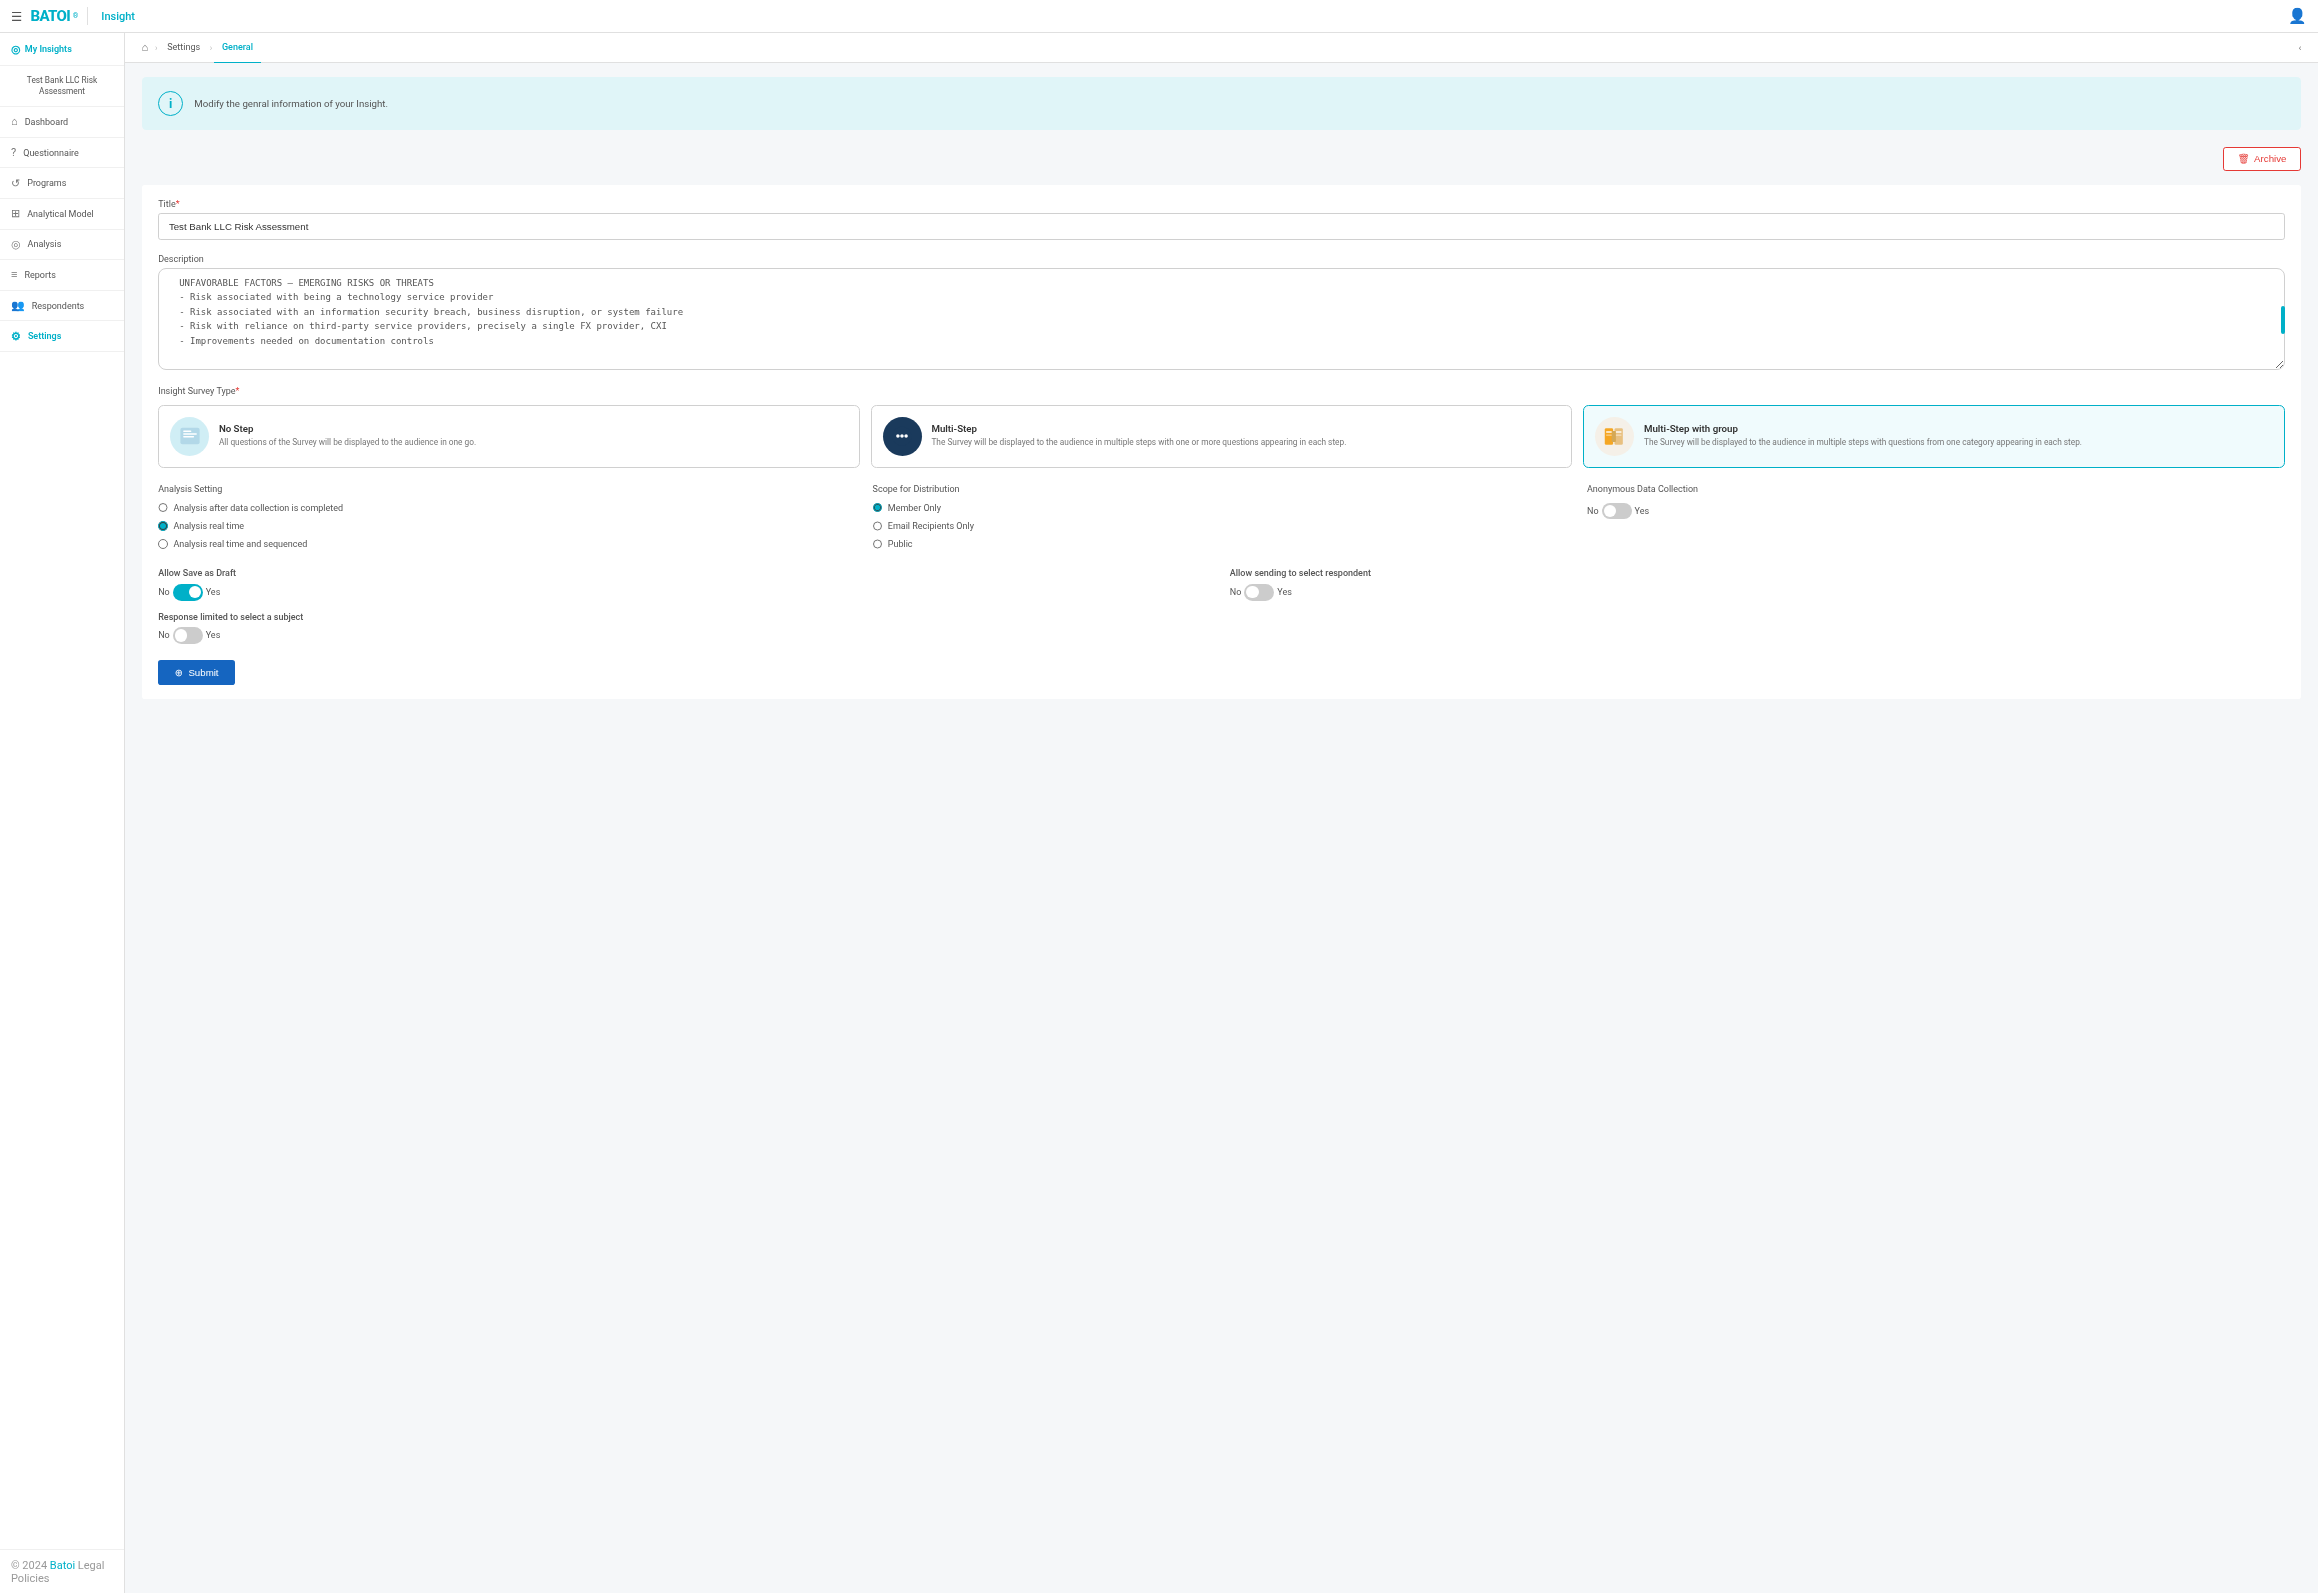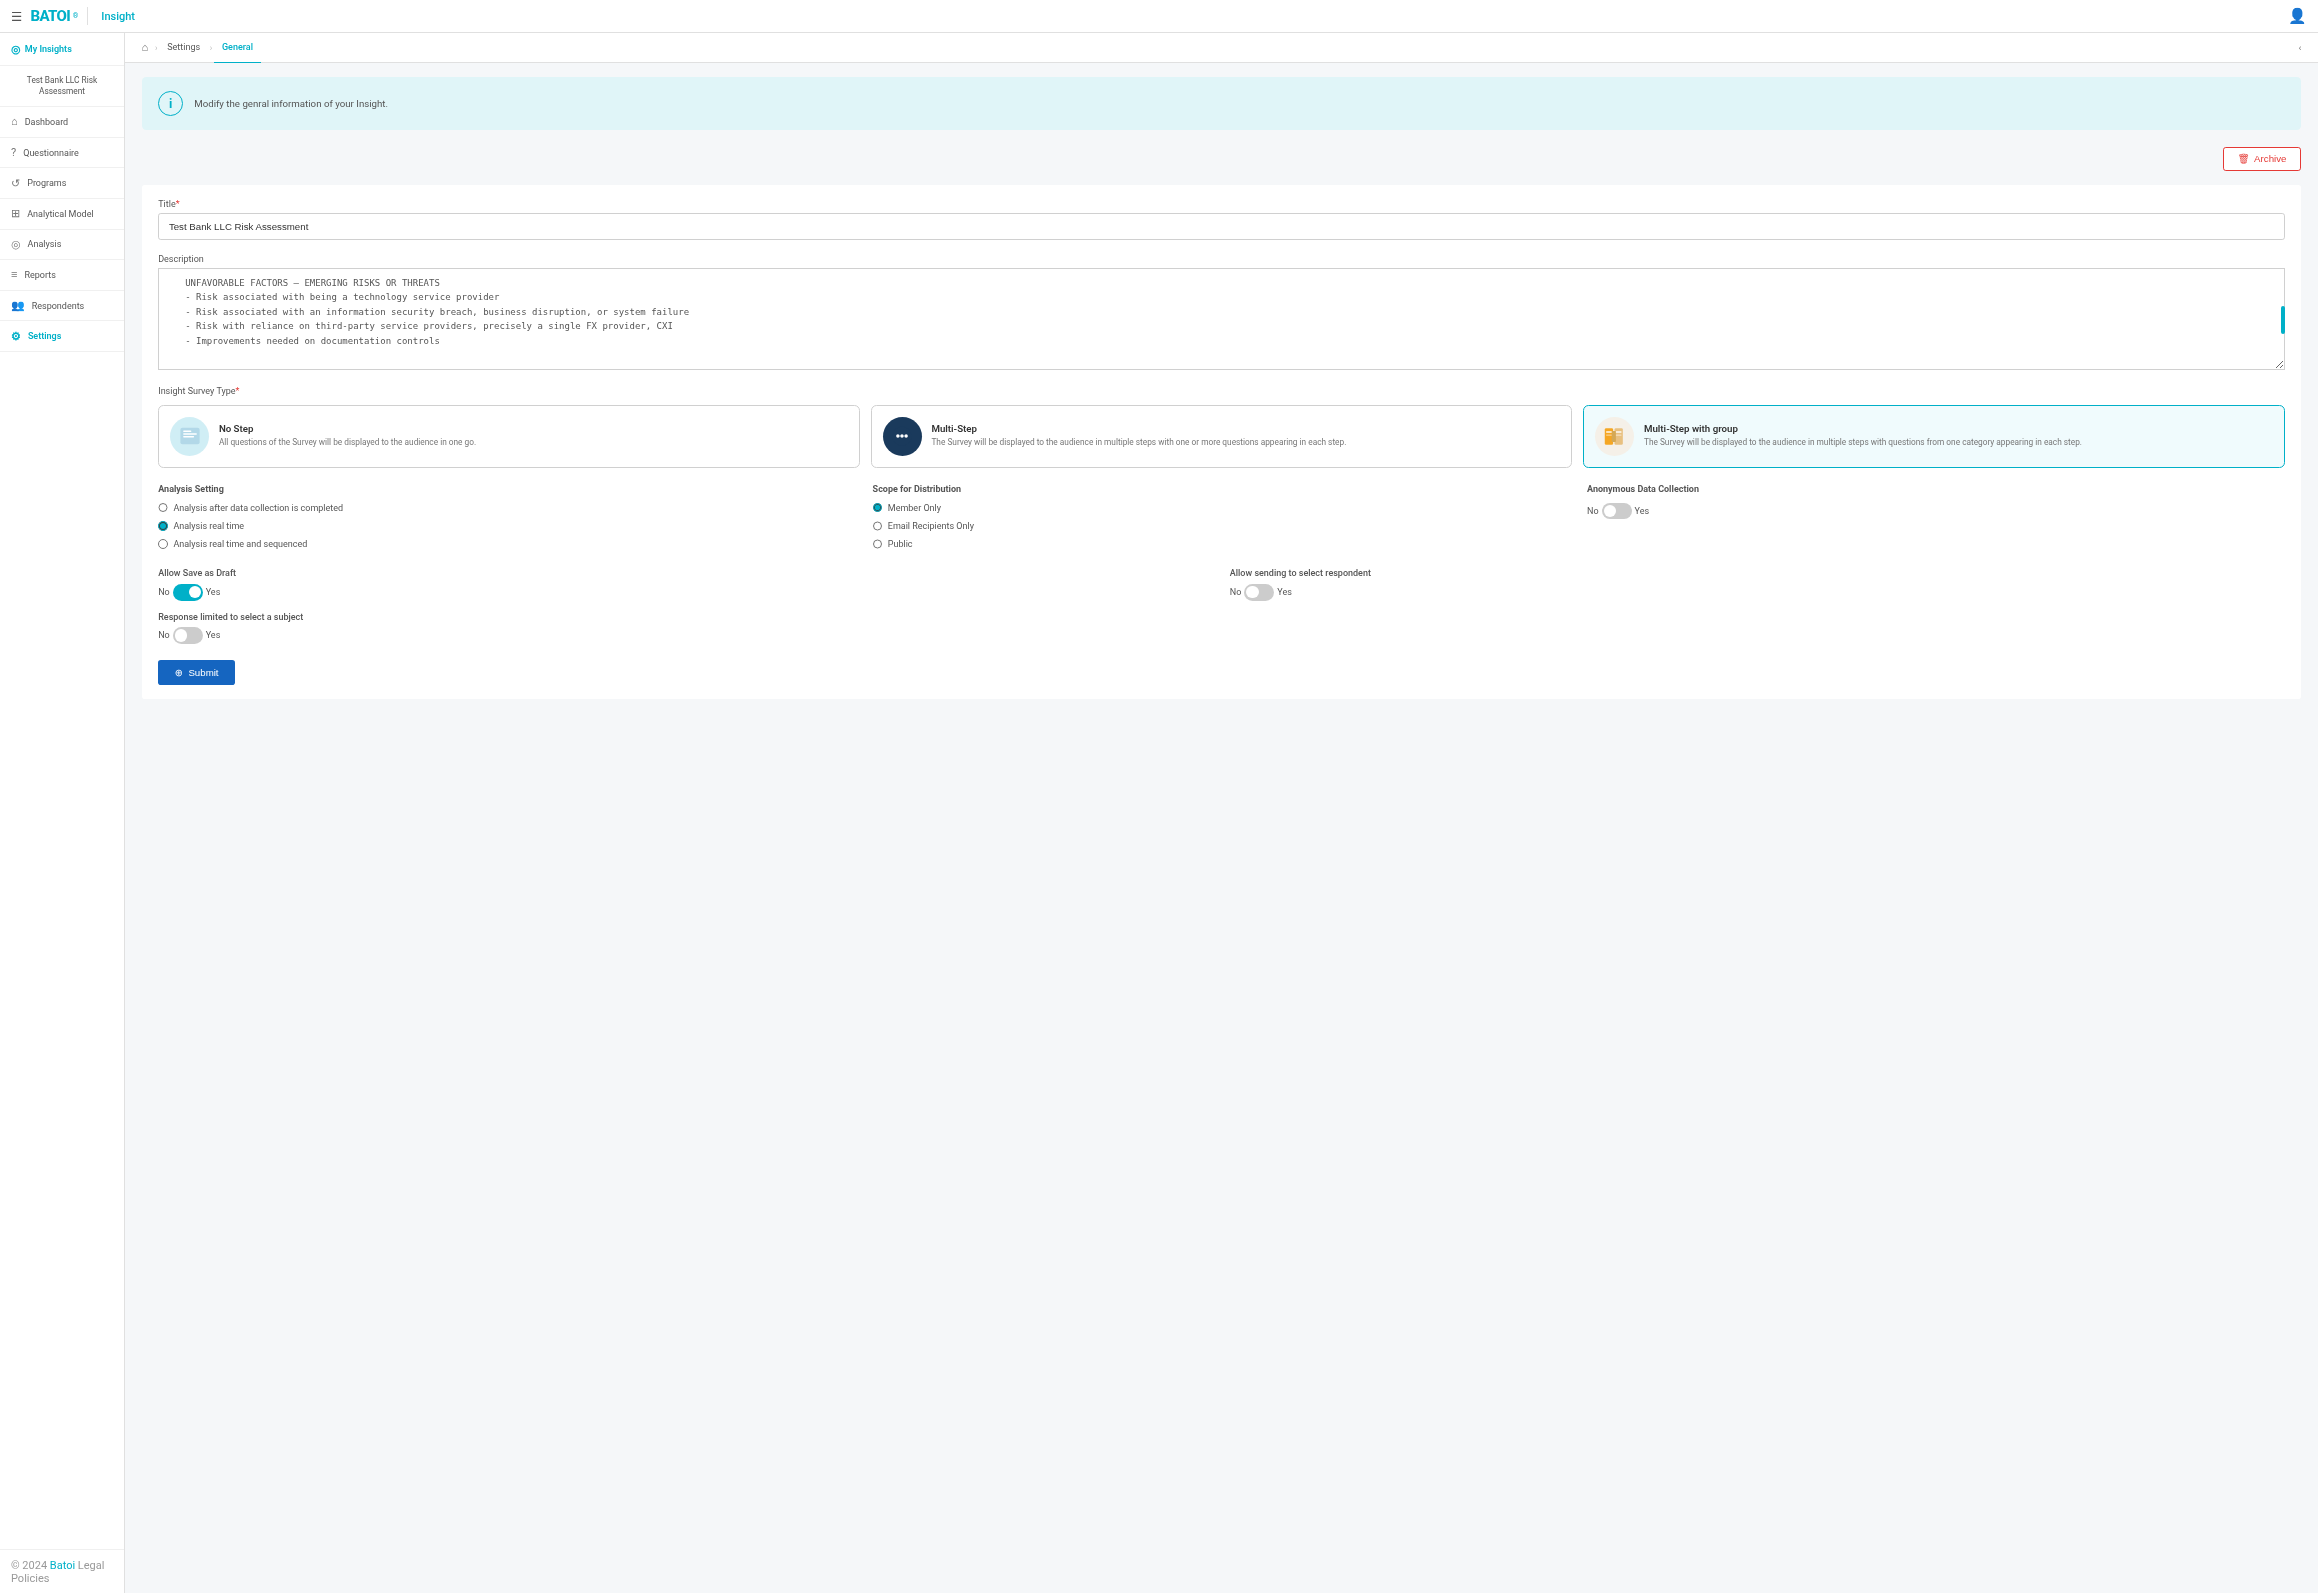--- a/index.html
+++ b/index.html
@@ -49,38 +49,38 @@
     .info-icon { width: 25px; height: 25px; border-radius: 50%; border: 1.4px solid #00b0c8; display: flex; align-items: center; justify-content: center; color: #00b0c8; font-size: 12.5px; font-weight: bold; flex-shrink: 0; }
     .info-text { font-size: 9.7px; color: #555; }
 
     
     .archive-btn-row { display: flex; justify-content: flex-end; margin-bottom: 14px; }
     .archive-btn { display: flex; align-items: center; gap: 4.2px; border: 1px solid #e53935; background: #fff; color: #e53935; padding: 5.5px 14px; border-radius: 2.8px; cursor: pointer; font-size: 9.7px; font-weight: 500; }
     .form-field { margin-bottom: 14px; }
     .form-label { font-size: 9px; color: #555; margin-bottom: 4.2px; display: block; }
     .required { color: #e53935; }
     .form-input { width: 100%; border: 0.7px solid #d0d0d0; border-radius: 2.8px; padding: 7px 9.7px; font-size: 9.7px; color: #333; outline: none; }
-    .form-textarea { width: 100%; border: 0.7px solid #d0d0d0; border-radius: 0; padding: 7px 26px; font-size: 9px; color: #555; outline: none; resize: vertical; min-height: 69px; line-height: 1.6; }
+    .form-textarea { width: 100%; border: 0.7px solid #d0d0d0; border-radius: 8px; padding: 7px 20px; font-size: 9px; color: #555; outline: none; resize: vertical; min-height: 69px; line-height: 1.6; }
 
     
     .survey-type-label { font-size: 9px; color: #555; margin-bottom: 8.3px; display: block; }
     .survey-type-cards { display: flex; gap: 11px; margin-bottom: 16.6px; border-radius: 24px; }
     .survey-card { flex: 1; border: 1px solid #d0d0d0; border-radius: 5.5px; padding: 11px; display: flex; align-items: center; gap: 9.7px; cursor: pointer; background: #fff; }
     .survey-card.selected { border: 1.4px solid #00b0c8; background: #f0fbfd; }
     .survey-card-icon { width: 39px; height: 39px; border-radius: 50%; flex-shrink: 0; display: flex; align-items: center; justify-content: center; font-size: 18px; }
     .no-step-icon { background: #d0eef5; }
     .multi-step-icon { background: #1a3a5c; }
     .multi-group-icon { background: #f5f0e8; }
     .survey-card-info h4 { font-size: 9.7px; font-weight: 600; color: #333; margin-bottom: 2.8px; }
     .survey-card-info p { font-size: 8.3px; color: #777; line-height: 1.4; }
 
     
     .settings-grid { display: grid; grid-template-columns: 1fr 1fr 1fr; gap: 16.6px; margin-bottom: 16.6px; }
     .settings-group { display: flex; flex-direction: column; gap: 5.5px; }
-    .settings-group-label { font-size: 9px; color: #555; font-weight: 700; margin-bottom: 2.8px; }
+    .settings-group-label { font-size: 9px; color: #555; font-weight: 400; margin-bottom: 2.8px; }
     .radio-item { display: flex; align-items: center; gap: 5.5px; font-size: 9px; color: #555; margin-bottom: 2.8px; }
     .radio-item input[type="radio"] { accent-color: #00b0c8; width: 9.7px; height: 9.7px; }
 
     
     .toggle-row { display: flex; align-items: center; gap: 3px; font-size: 9px; color: #555; }
     .toggle { position: relative; display: inline-block; width: 30px; height: 16.6px; }
     .toggle input { opacity: 0; width: 0; height: 0; }
     .toggle-slider { position: absolute; cursor: pointer; top: 0; left: 0; right: 0; bottom: 0; background: #ccc; border-radius: 16.6px; transition: .3s; }
     .toggle-slider:before { position: absolute; content: ""; height: 12.5px; width: 12.5px; left: 2.1px; bottom: 2.1px; background: white; border-radius: 50%; transition: .3s; }
     input:checked + .toggle-slider { background: #00b0c8; }

